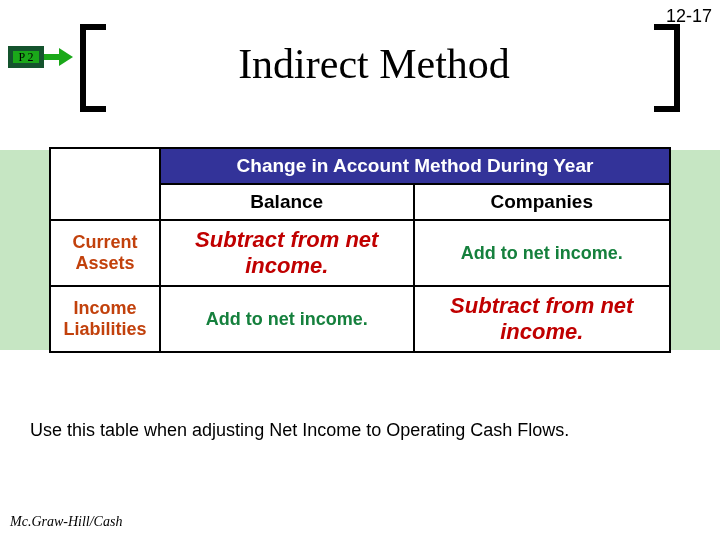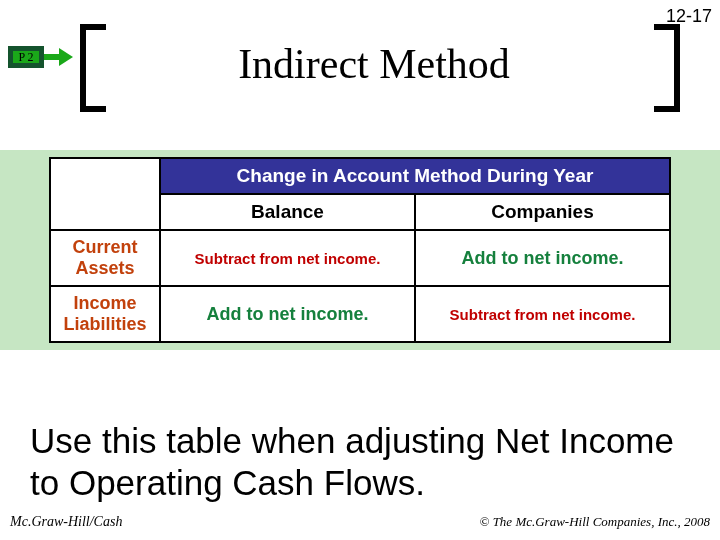--- a/index.html
+++ b/index.html
@@ -12,23 +12,23 @@
   .bracket-left, .bracket-right { position: absolute; top: 24px; height: 88px; }
   .bracket-left { left: 80px; width: 26px; border-left: 6px solid #000; border-top: 6px solid #000; border-bottom: 6px solid #000; }
   .bracket-right { right: 40px; width: 26px; border-right: 6px solid #000; border-top: 6px solid #000; border-bottom: 6px solid #000; }
   .title { position: absolute; top: 40px; left: 0; width: 720px; text-align: center; font-family: "Times New Roman", serif; font-size: 42px; color: #000; padding-left: 28px; }
   .table-band { position: absolute; top: 150px; left: 0; width: 720px; height: 200px; background: #c6e6c3; display: flex; align-items: center; justify-content: center; }
   table.grid { border-collapse: collapse; background: #fff; width: 622px; }
   table.grid th, table.grid td { border: 2px solid #000; text-align: center; vertical-align: middle; padding: 6px 10px; font-weight: bold; }
   .hdr-main { background: #333399; color: #fff; font-size: 19px; }
   .hdr-sub { background: #fff; color: #000; font-size: 19px; }
   .rowlbl { color: #c2410c; font-size: 18px; width: 110px; text-align: left; padding-left: 10px; border-radius: 11px; }
-  .cell-red { color: #c00000; font-size: 15px; }
+  .cell-red { color: #c00000; font-size: 22px; font-style: italic; }
   .cell-green { color: #15803d; font-size: 18px; }
-  .caption { position: absolute; top: 420px; left: 30px; width: 660px; font-size: 35px; font-family: Arial, sans-serif; color: #000; font-weight: 400; line-height: 1.2; }
+  .caption { position: absolute; top: 420px; left: 30px; width: 660px; font-size: 18px; font-family: Arial, sans-serif; color: #000; font-weight: 400; line-height: 1.2; }
   .footer-left { position: absolute; bottom: 10px; left: 10px; font-style: italic; font-family: "Times New Roman", serif; font-size: 14px; color: #000; }
   .footer-right { position: absolute; bottom: 10px; right: 10px; font-style: italic; font-family: "Times New Roman", serif; font-size: 13px; color: #000; }
 </style>
 </head>
 <body>
 
 <div class="slide">
 
   <div class="page-num">12-17</div>
 
@@ -62,15 +62,14 @@
         <td class="cell-green">Add to net income.</td>
         <td class="cell-red">Subtract from net income.</td>
       </tr>
     </tbody>
       </table>
   </div>
 
   <div class="caption">Use this table when adjusting Net Income to Operating Cash Flows.</div>
 
   <div class="footer-left">Mc.Graw-Hill/Cash</div>
-  <div class="footer-right">© The Mc.Graw-Hill Companies, Inc., 2008</div>
 
 </div>
 
 </body></html>

